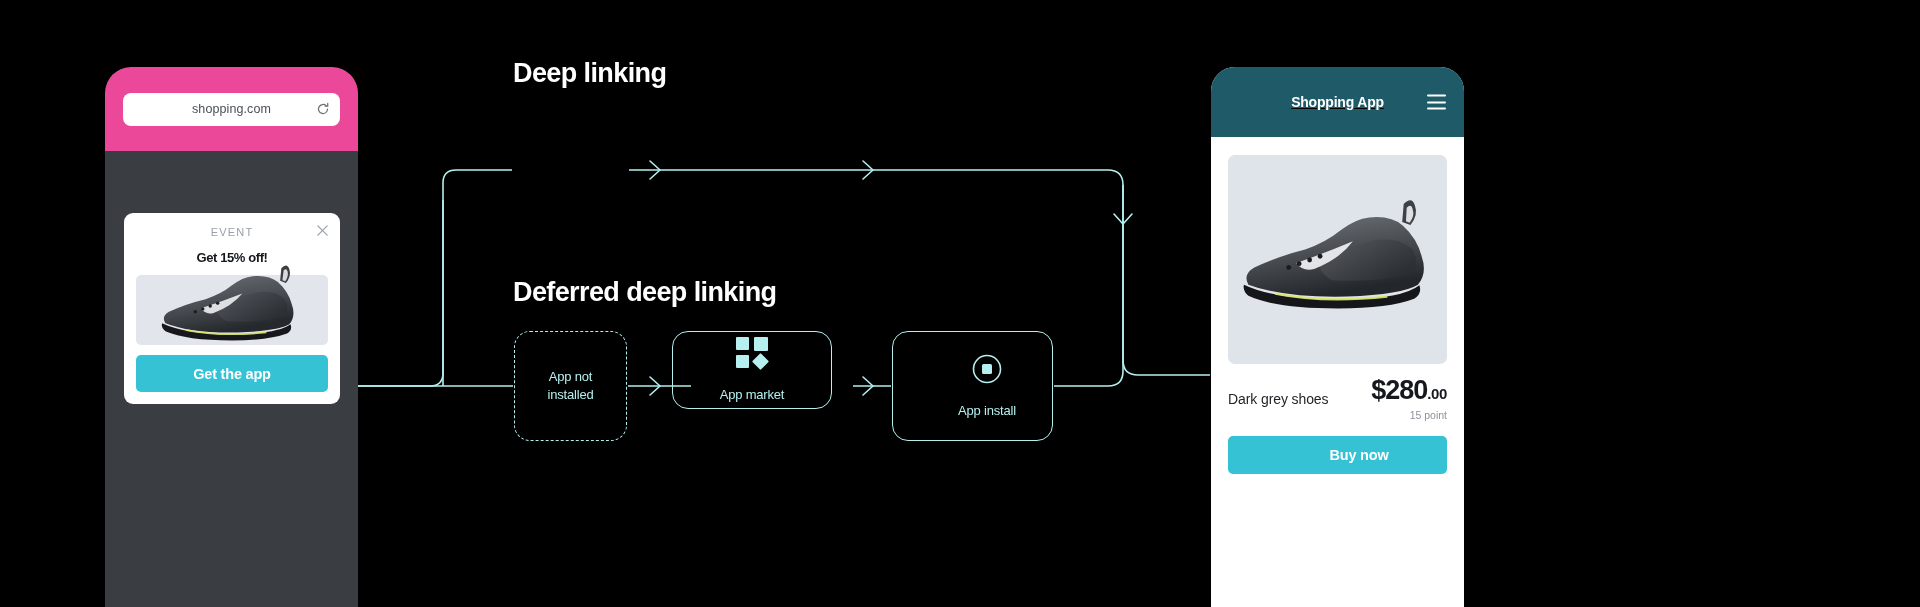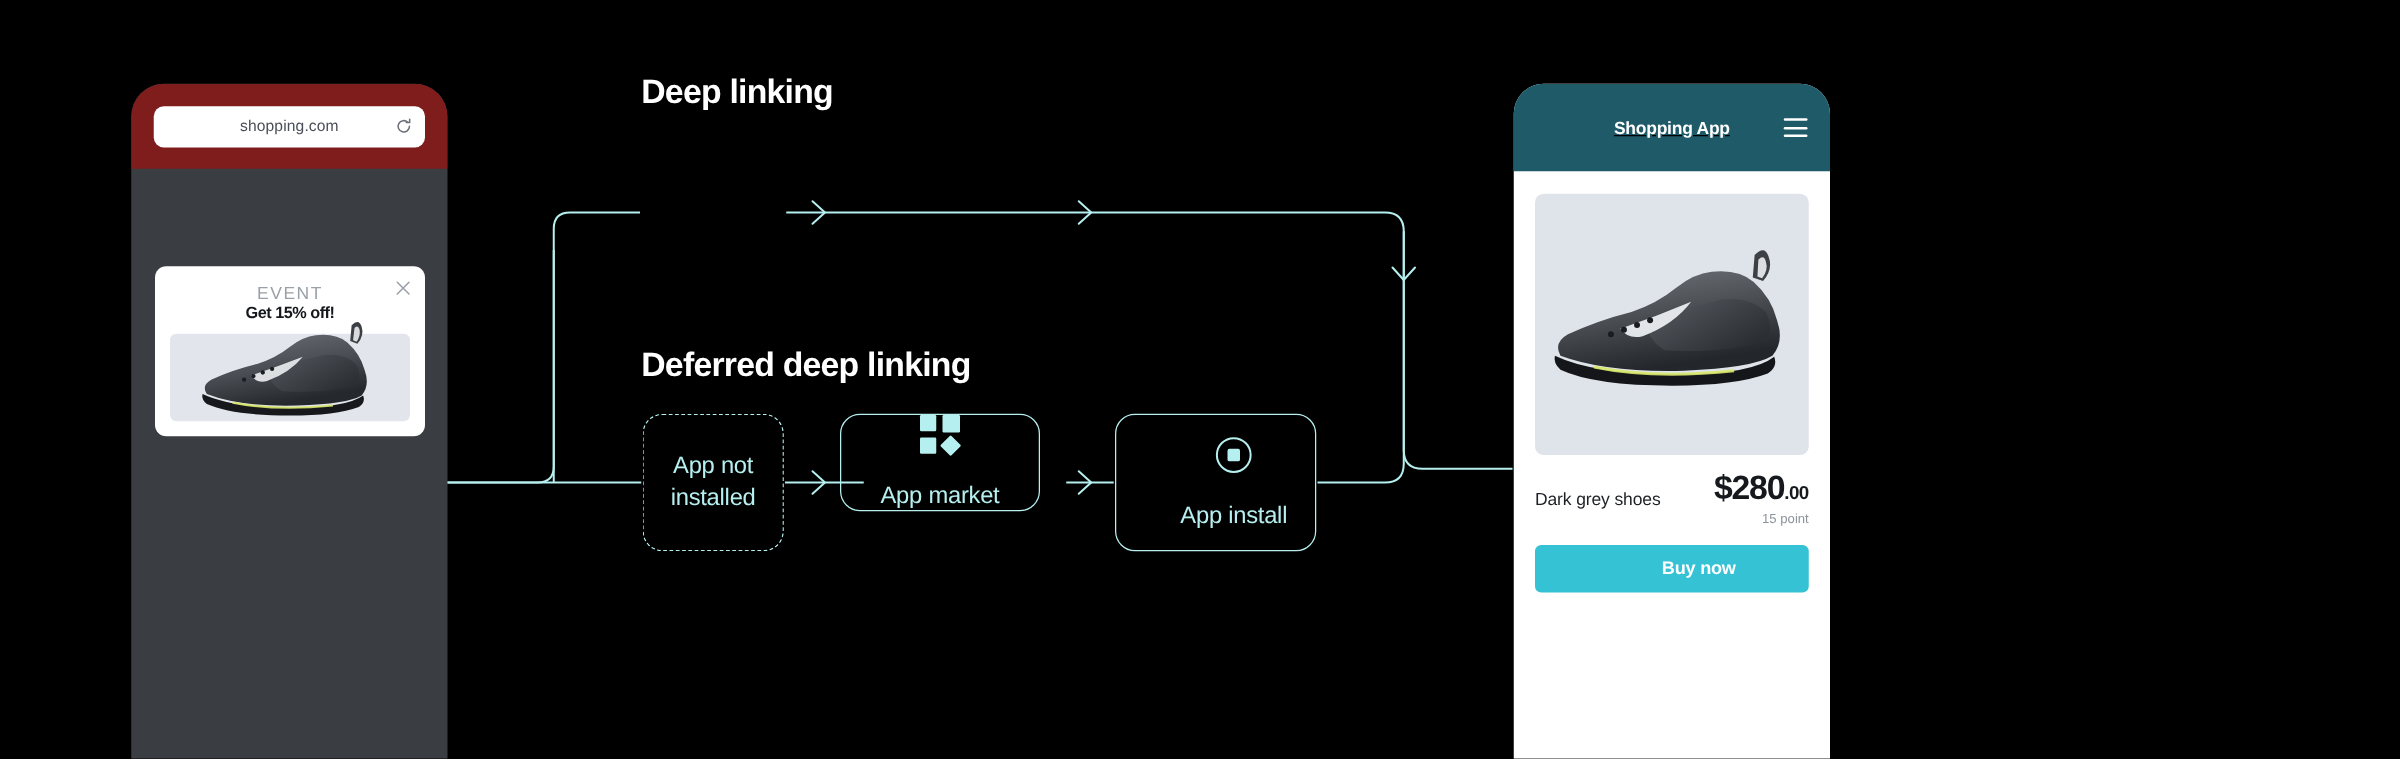--- a/index.html
+++ b/index.html
@@ -25,22 +25,22 @@
   
   #left-phone {
     position: absolute;
     left: 105px; top: 67px;
     width: 253px; height: 540px;
     background: #3a3d42;
     border-radius: 26px 26px 0 0;
     overflow: hidden;
   }
   #left-phone-topbar {
-    height: 68px;
-    background: #7f1d1d;
+    height: 84px;
+    background: #ec4899;
     border-radius: 26px 26px 0 0;
     display: flex;
     align-items: center;
     justify-content: center;
     padding: 0 18px;
   }
   #left-url-bar {
     width: 100%;
     height: 33px;
     background: #ffffff;
@@ -72,25 +72,25 @@
   }
   #left-modal-close {
     position: absolute;
     right: 10px; top: 10px;
     width: 15px; height: 15px;
     color: #9aa0a8;
     cursor: pointer;
   }
   #modal-eyebrow {
     text-align: center;
-    font-size: 14px;
+    font-size: 11px;
     letter-spacing: 1.2px;
     color: #9aa0a8;
     font-weight: 500;
-    margin-bottom: 0;
+    margin-bottom: 12px;
   }
   #modal-headline {
     text-align: center;
     font-size: 13px;
     font-weight: 700;
     color: #15181c;
     letter-spacing: -.4px;
     margin-bottom: 10px;
   }
   #modal-image {
@@ -148,21 +148,21 @@
   }
 
   .node {
     position: absolute;
     border-radius: 16px;
     display: flex;
     flex-direction: column;
     align-items: center;
     justify-content: center;
     color: #b6efef;
-    font-size: 19px;
+    font-size: 13px;
     line-height: 1.35;
     text-align: center;
     letter-spacing: -.2px;
   }
   #node-notinstalled {
     left: 514px; top: 331px;
     width: 113px; height: 110px;
     border: 1.5px dashed #b6efef;
   }
   #node-market {
@@ -356,20 +356,21 @@
               <circle cx="125" cy="77" r="3"></circle>
           </g>
 
           <path d="M28 112 Q70 132 160 131 Q230 130 252 114 Q256 124 246 130
                    Q214 142 150 142 Q70 142 34 126 Q26 120 28 112 Z" fill="#16181b"></path>
 
           <path d="M70 124 Q130 136 210 128" stroke="#d9e86a" stroke-width="3" fill="none" opacity=".9"></path>
         </svg>
       </div>
 
+      <div id="modal-cta">Get the app</div>
     </div>
   </div>
 
   <div class="flow-title" id="title-deep">Deep linking</div>
 
 
   <div class="flow-title" id="title-deferred">Deferred deep linking</div>
 
   <div class="node" id="node-notinstalled">
     <span class="node-label">App not

